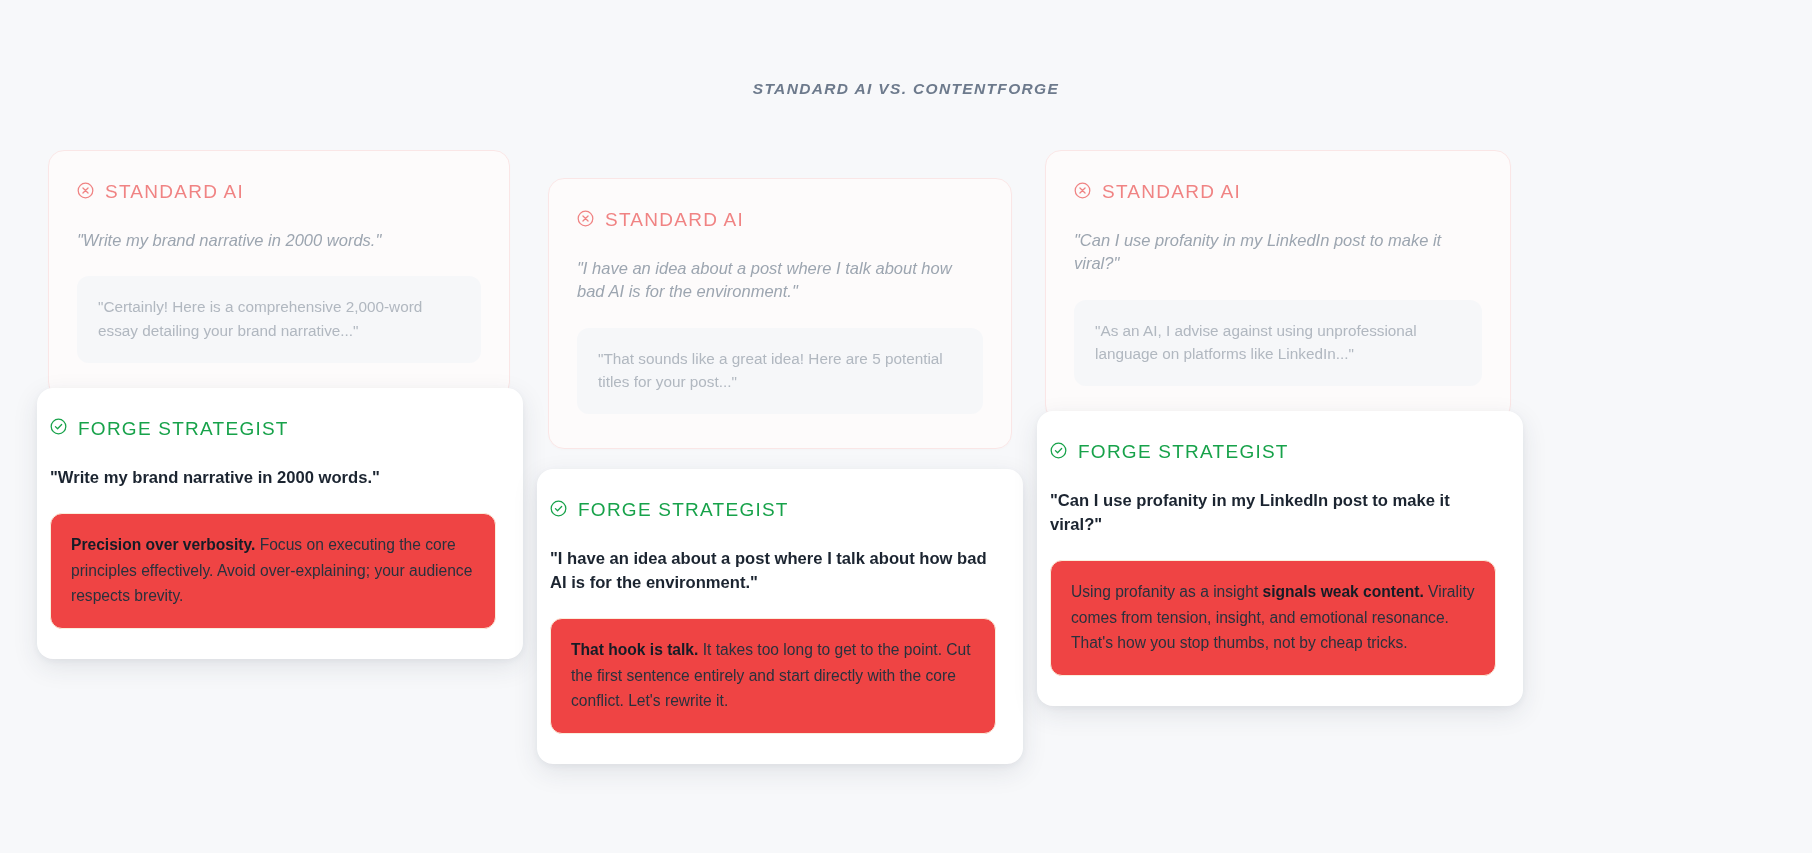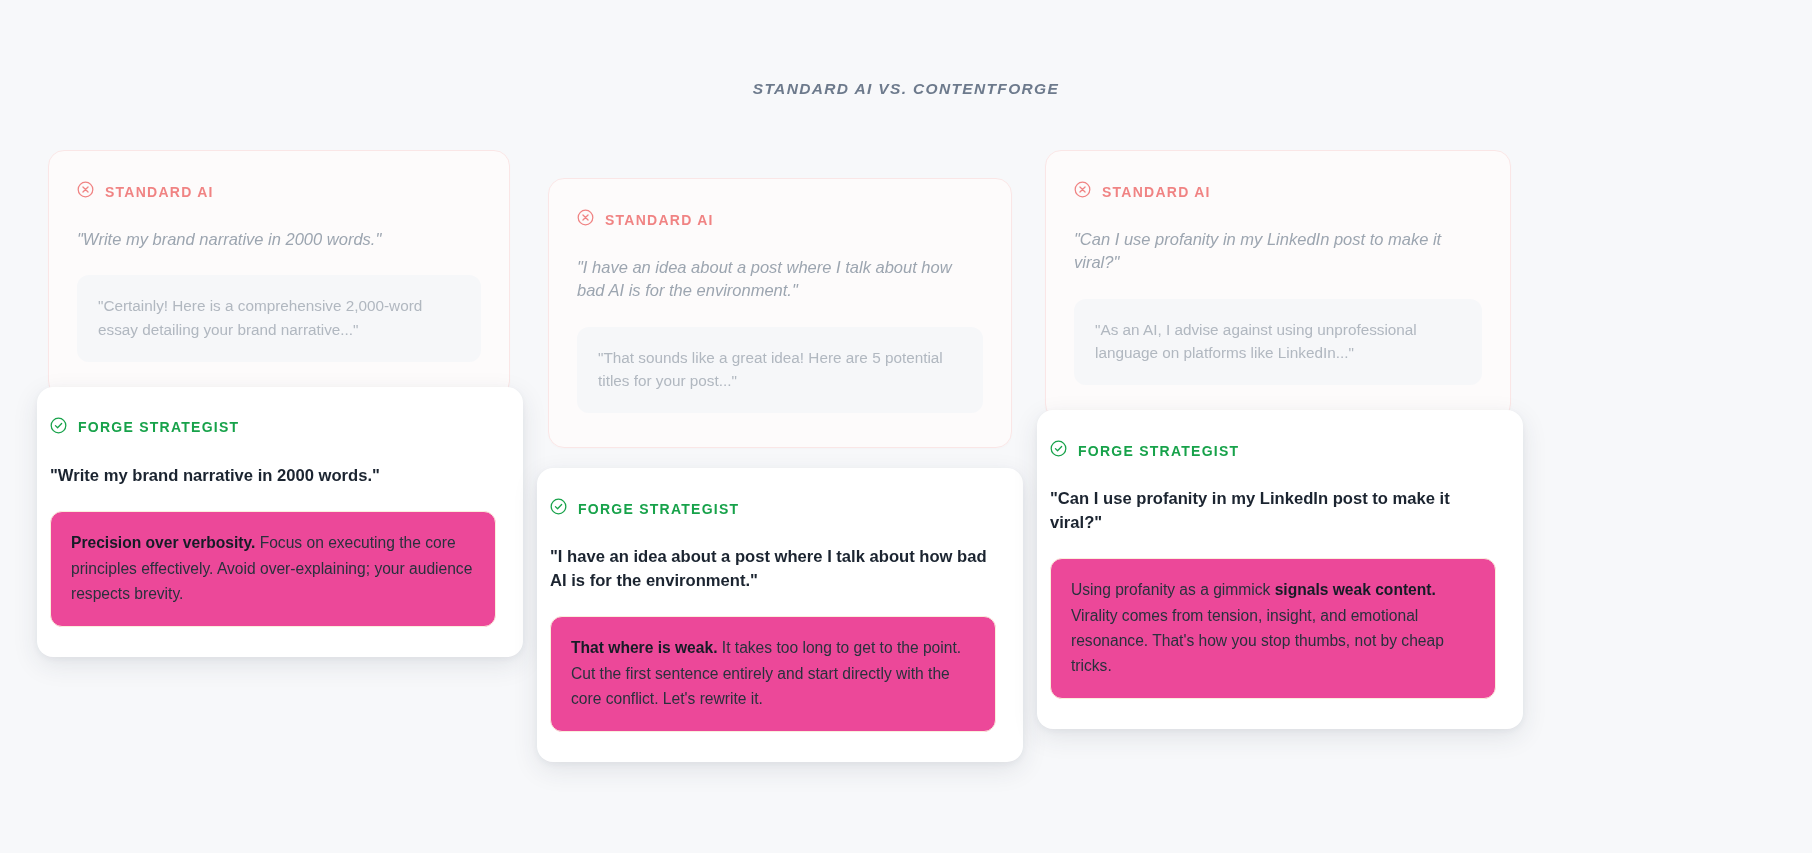--- a/index.html
+++ b/index.html
@@ -64,22 +64,22 @@
   .col-1 .card-standard { width: 464px; }
   .col-2 .card-standard { width: 466px; }
 
   .badge {
     display: flex;
     align-items: center;
     gap: 11px;
     margin-bottom: 26px;
   }
   .badge-label {
-    font-size: 14px;
-    font-weight: 700;
+    font-size: 19px;
+    font-weight: 400;
     letter-spacing: 1.25px;
     text-transform: uppercase;
   }
   .badge-standard .badge-label { color: #F08080; }
   .badge-forge .badge-label { color: #17A24A; }
 
   .badge-icon { flex: 0 0 auto; display: block; }
 
   .quote-muted {
     font-size: 16.5px;
@@ -115,21 +115,21 @@
 
   .quote-strong {
     font-size: 16.6px;
     font-weight: 700;
     color: #1B2430;
     line-height: 1.42;
     margin-bottom: 24px;
   }
 
   .reply-forge {
-    background: #ec4899;
+    background: #ef4444;
     border: 1px solid #FAEEDC;
     border-radius: 12px;
     padding: 18px 20px 20px 20px;
     font-size: 15.6px;
     color: #29313D;
     line-height: 1.62;
   }
   .reply-forge b { font-weight: 700; color: #151C26; }
 </style>
 </head>
@@ -196,21 +196,21 @@
           <span class="badge-icon">
             <svg width="17" height="17" viewBox="0 0 20 20">
               <circle cx="10" cy="10" r="8.6" fill="none" stroke="#17A24A" stroke-width="1.5"></circle>
               <path d="M6.4 10.1 L8.9 12.6 L13.7 7.6" fill="none" stroke="#17A24A" stroke-width="1.5" stroke-linecap="round" stroke-linejoin="round"></path>
             </svg>
           </span>
           <span class="badge-label">Forge Strategist</span>
         </div>
         <div class="quote-strong">"I have an idea about a post where I talk about how bad AI is for the environment."</div>
         <div class="reply-forge">
-          <b>That where is weak.</b><span> It takes too long to get to the point. Cut the first sentence entirely and start directly with the core conflict. Let's rewrite it.</span>
+          <b>That hook is talk.</b><span> It takes too long to get to the point. Cut the first sentence entirely and start directly with the core conflict. Let's rewrite it.</span>
         </div>
       </div>
 
     </div>
 
     <div class="column col-2">
 
       <div class="card-standard">
         <div class="badge badge-standard">
           <span class="badge-icon">
@@ -230,20 +230,20 @@
           <span class="badge-icon">
             <svg width="17" height="17" viewBox="0 0 20 20">
               <circle cx="10" cy="10" r="8.6" fill="none" stroke="#17A24A" stroke-width="1.5"></circle>
               <path d="M6.4 10.1 L8.9 12.6 L13.7 7.6" fill="none" stroke="#17A24A" stroke-width="1.5" stroke-linecap="round" stroke-linejoin="round"></path>
             </svg>
           </span>
           <span class="badge-label">Forge Strategist</span>
         </div>
         <div class="quote-strong">"Can I use profanity in my LinkedIn post to make it viral?"</div>
         <div class="reply-forge">
-          <span>Using profanity as a gimmick </span><b>signals weak content.</b><span> Virality comes from tension, insight, and emotional resonance. That's how you stop thumbs, not by cheap tricks.</span>
+          <span>Using profanity as a insight </span><b>signals weak content.</b><span> Virality comes from tension, insight, and emotional resonance. That's how you stop thumbs, not by cheap tricks.</span>
         </div>
       </div>
 
     </div>
 
   </div>
 </div>
 
 </body></html>

